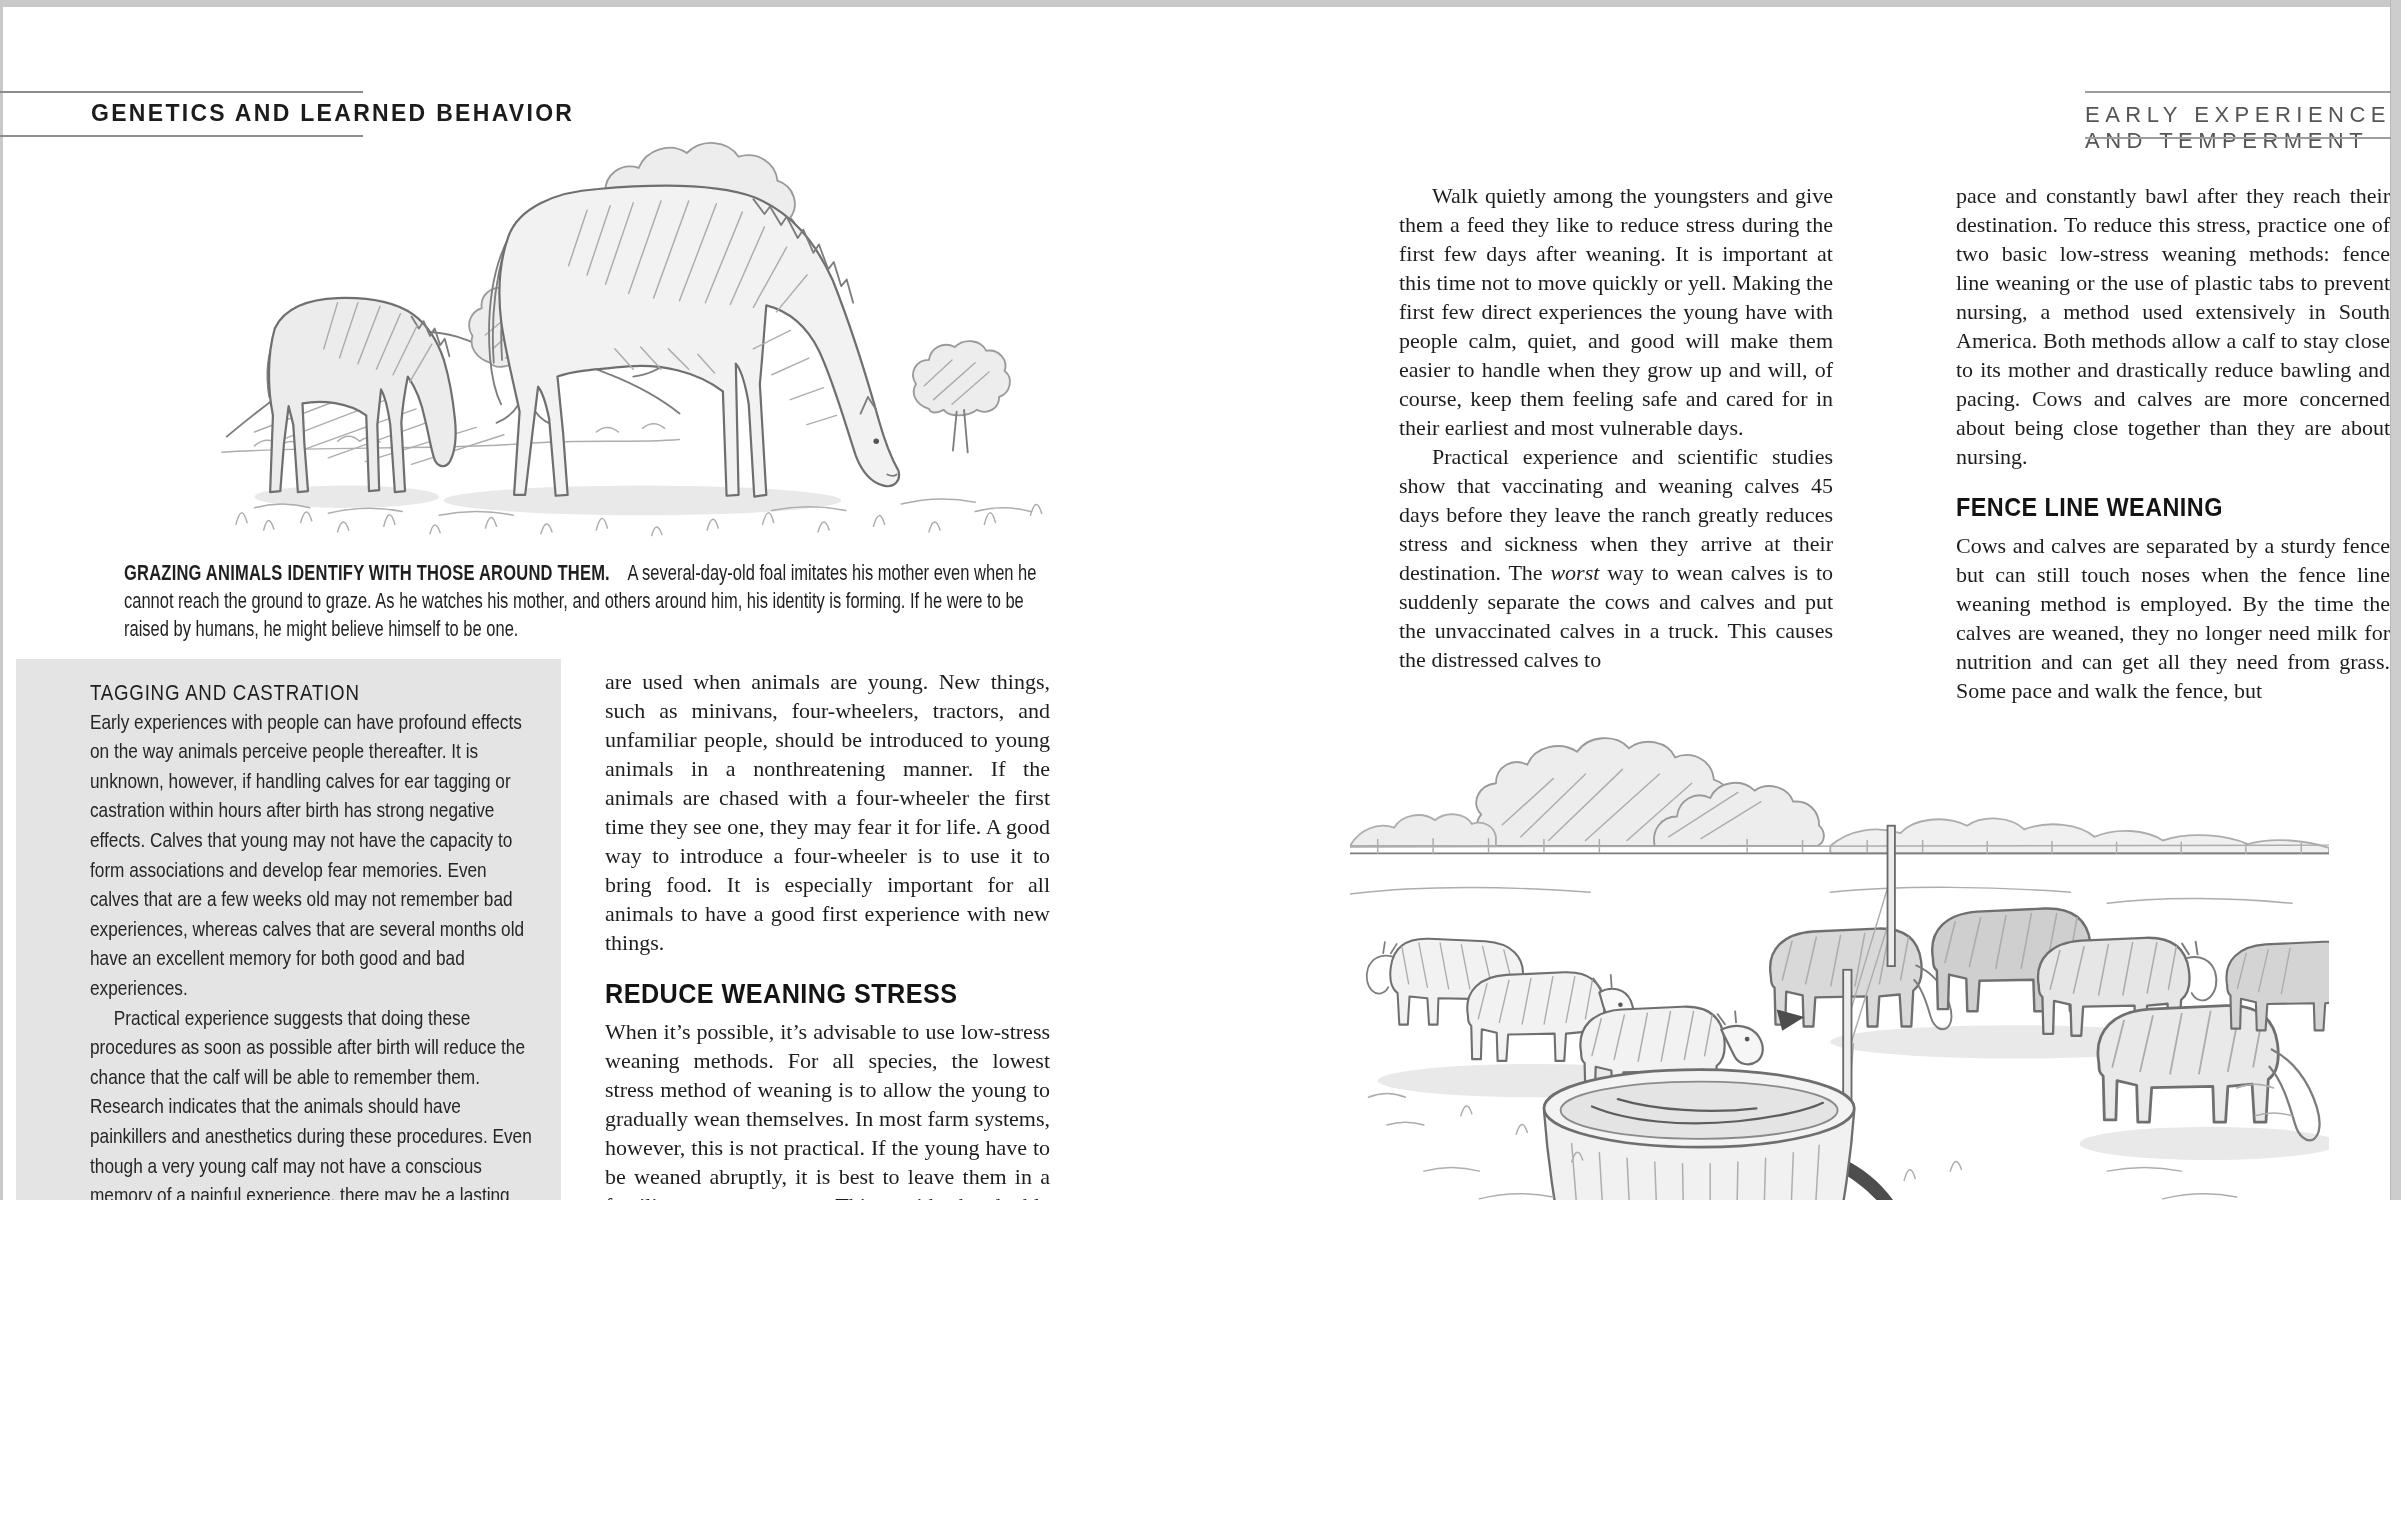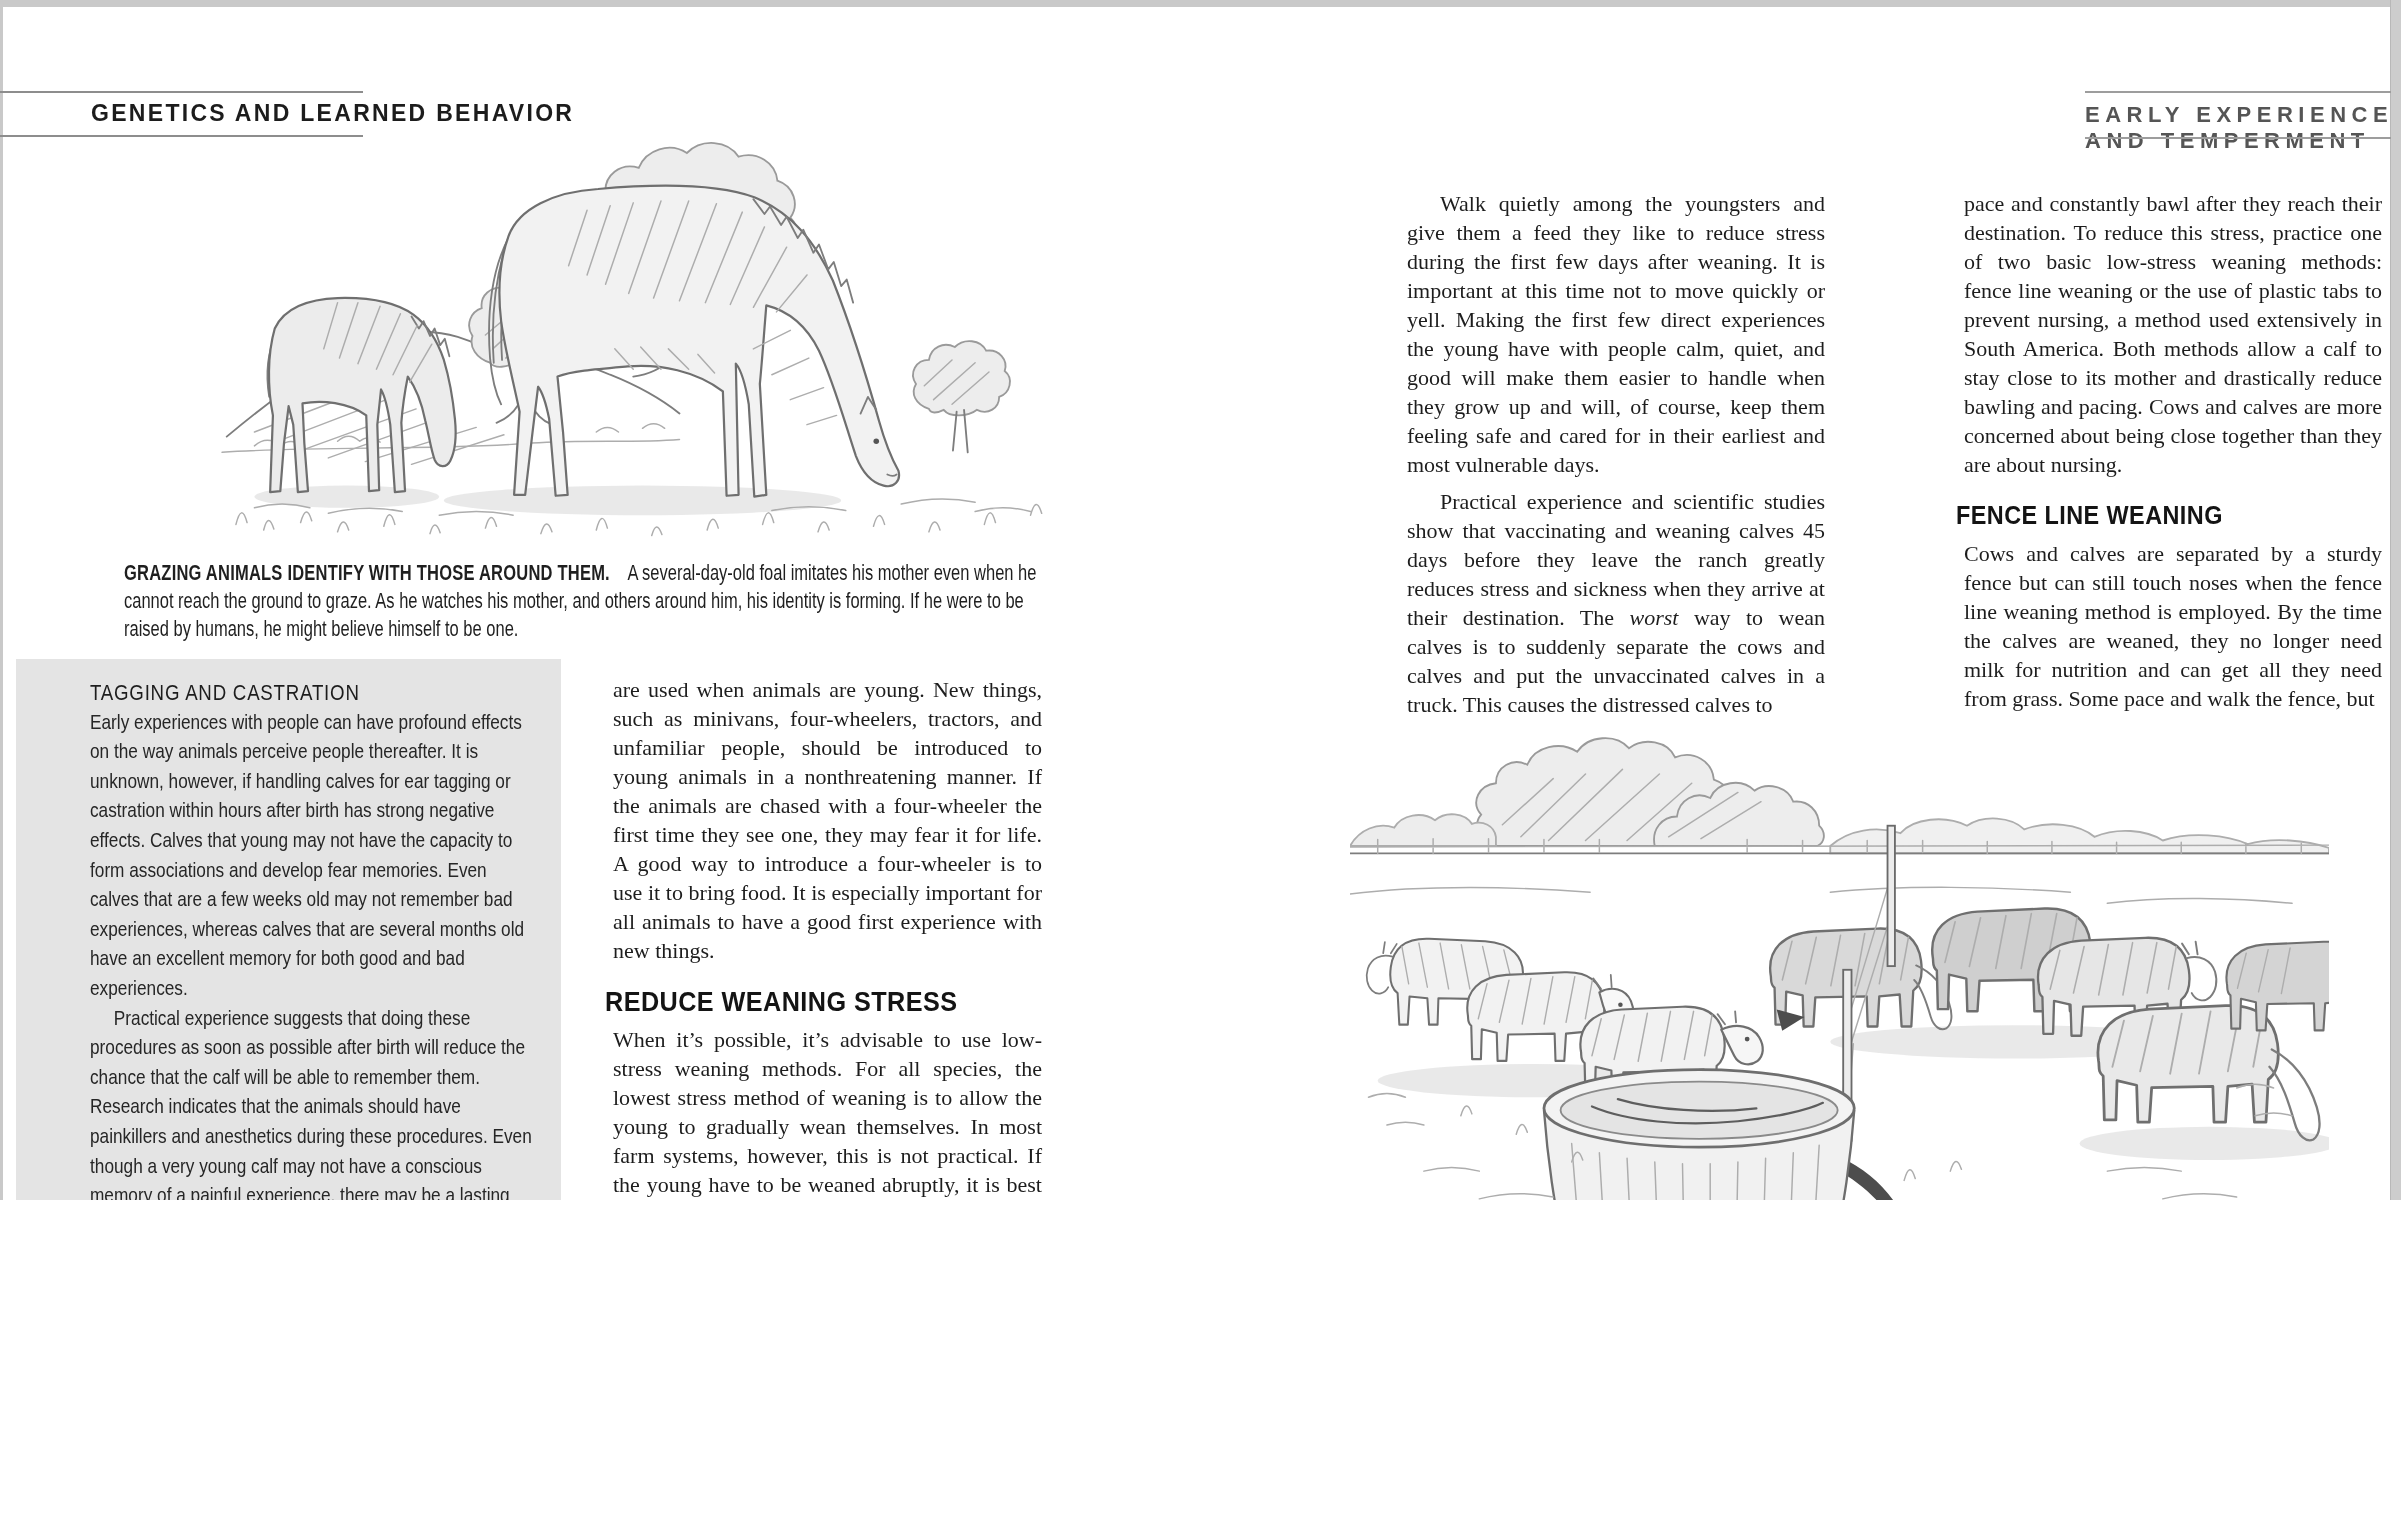--- a/index.html
+++ b/index.html
@@ -4,25 +4,25 @@
 <style>
   html,body{margin:0;padding:0;background:#ffffff;}
   #stage{position:relative;width:2401px;height:1200px;background:#ffffff;overflow:hidden;
          font-family:"Liberation Sans",sans-serif;}
   .abs{position:absolute;}
   
   .edge{background:#c9c9c9;}
   
   .rule{position:absolute;height:1.8px;background:#8d8d8d;}
   .runhead-left{font-size:23px;font-weight:700;letter-spacing:2.3px;color:#1c1c1c;}
-  .runhead-right{font-size:22px;font-weight:700;letter-spacing:5.5px;color:#555;}
+  .runhead-right{font-size:22px;font-weight:400;letter-spacing:5.5px;color:#555;}
   
   .serif-col{font-family:"Liberation Serif",serif;font-size:22px;line-height:29px;
              text-align:justify;color:#1d1d1d;}
-  .serif-col p{margin:8px;font-family:Liberation Serif, serif;}
+  .serif-col p{margin:0;font-family:Liberation Serif, serif;}
   .ind{text-indent:33px;}
   .ital{font-style:italic;}
   .col-heading{font-family:"Liberation Sans",sans-serif;font-weight:700;font-size:28px;
                color:#141414;letter-spacing:0.5px;margin:22px 0 9.2px 0;
                transform:scaleX(0.9);transform-origin:left center;white-space:nowrap;
                text-align:left;}
   
   .caption{font-size:22px;line-height:28px;color:#1f1f1f;
            transform:scaleX(0.75);transform-origin:left top;}
   .caption b{font-weight:700;letter-spacing:0.3px;}

